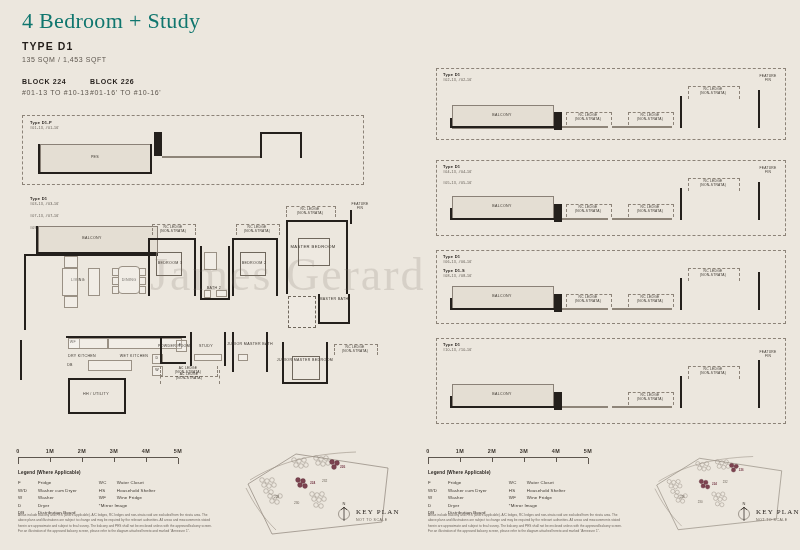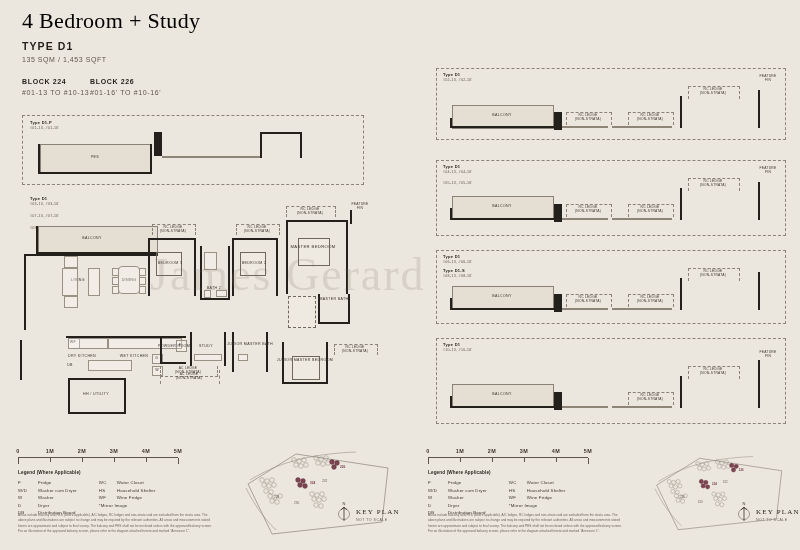--- a/index.html
+++ b/index.html
@@ -9,21 +9,21 @@
     font-family:"Liberation Sans", sans-serif;
     color:#2b2723;
     position:relative;
   }
   .page{position:absolute;inset:0;}
 
   
   .title{
     position:absolute;left:22px;top:8px;
     font-family:"Liberation Serif", serif;
-    font-size:22px;letter-spacing:.3px;color:#000000;
+    font-size:22px;letter-spacing:.3px;color:#0f766e;
   }
   .type-name{
     position:absolute;left:22px;top:40px;
     font-size:10.5px;font-weight:bold;letter-spacing:1.1px;color:#241f1b;
   }
   .type-area{
     position:absolute;left:22px;top:56px;
     font-size:7px;letter-spacing:.55px;color:#5d564e;
   }
   .blk{position:absolute;font-size:7px;letter-spacing:.65px;}

